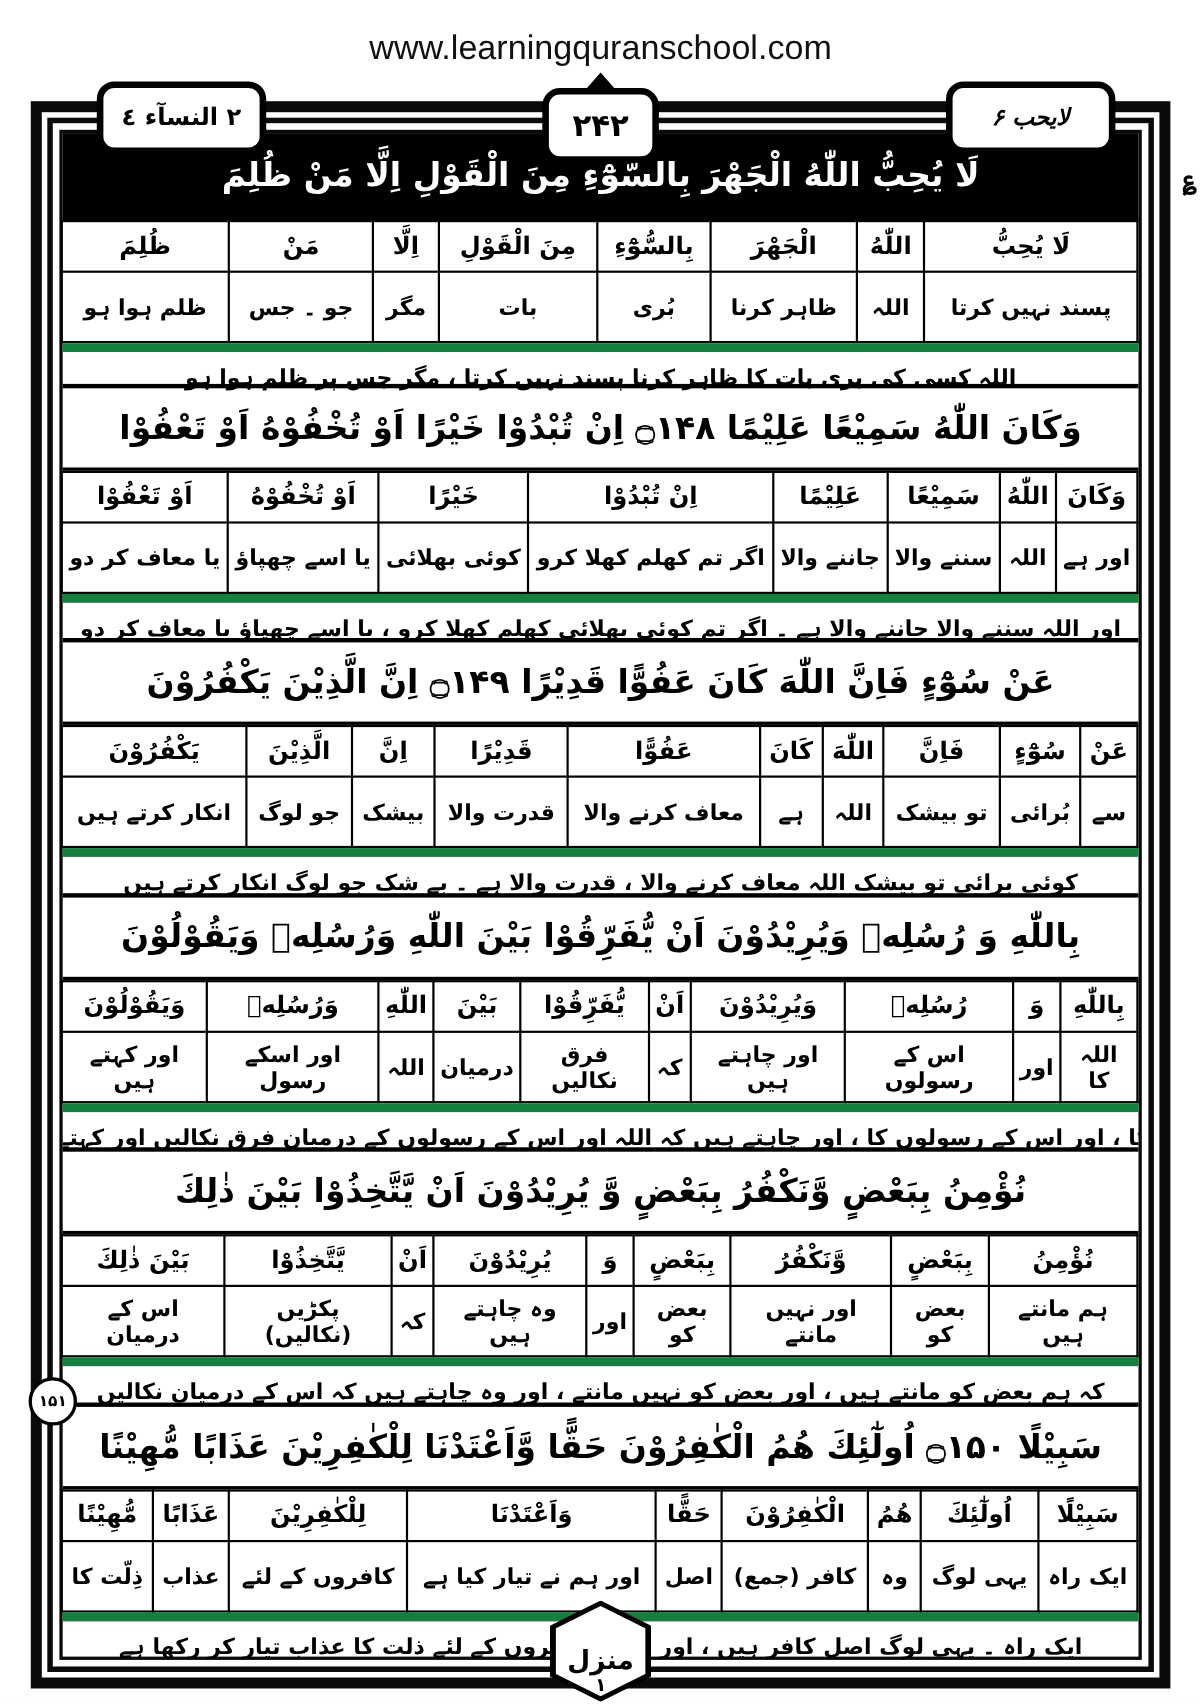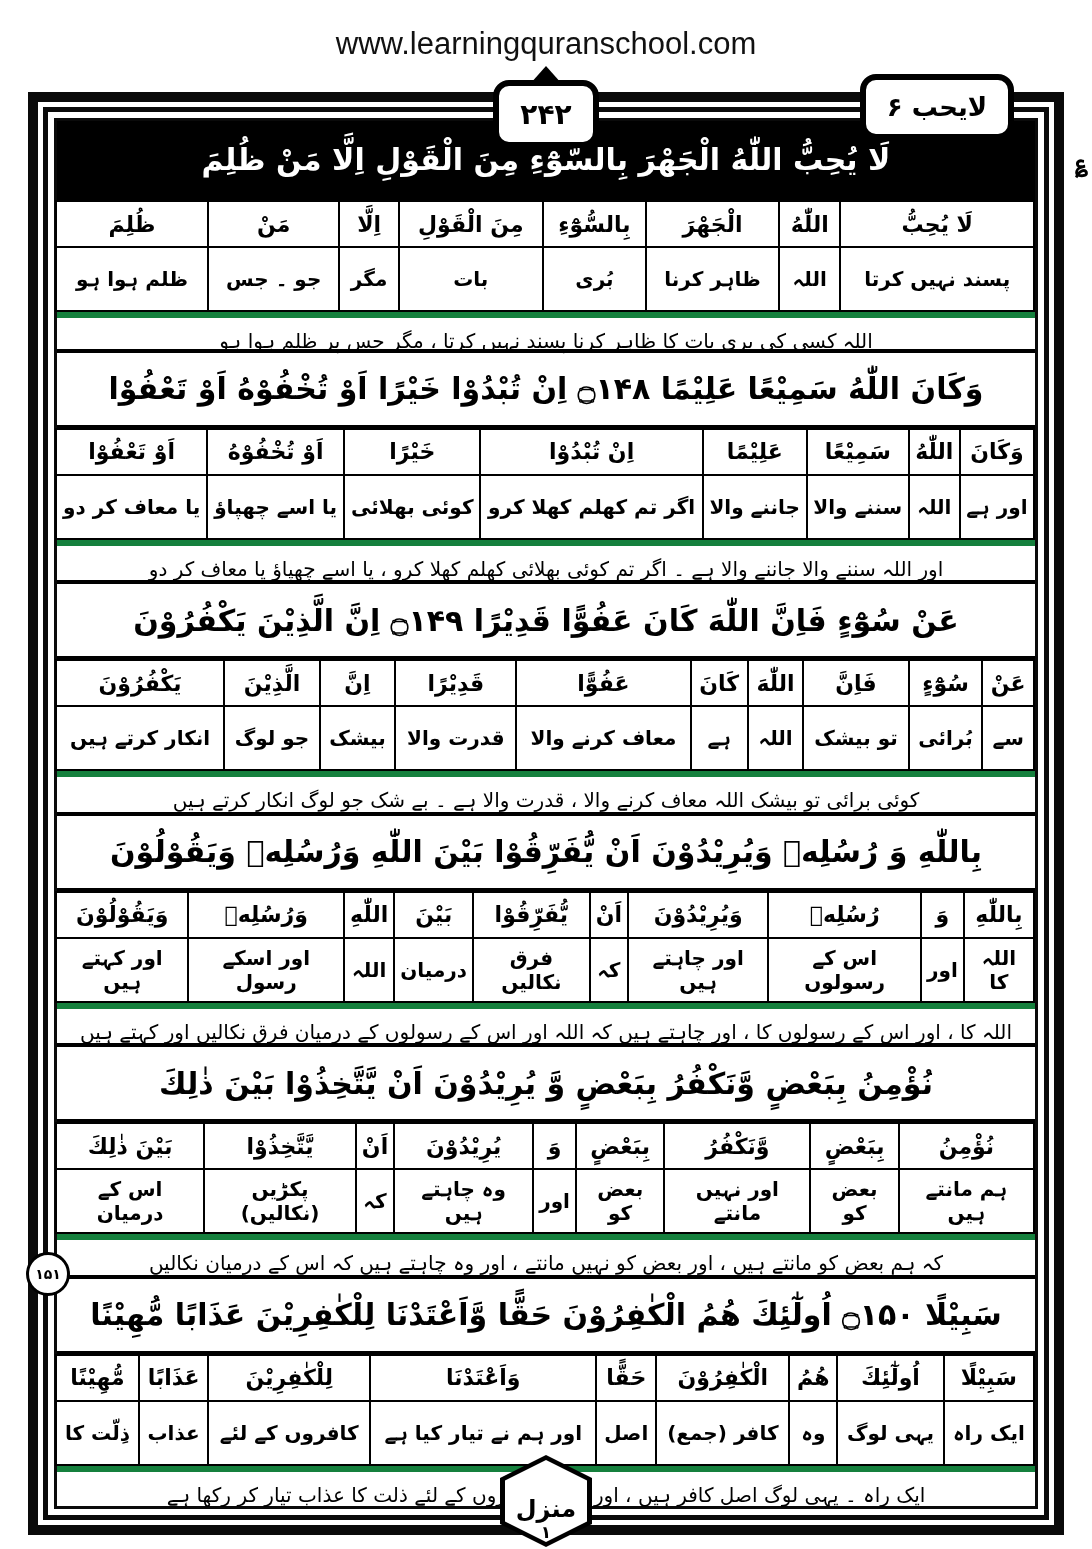--- a/index.html
+++ b/index.html
@@ -12,55 +12,56 @@
   .frame-inner{position:absolute;inset:5px;border:5px solid #0a0a0a;}
   .content{position:absolute;inset:6px;border:3px solid #0a0a0a;display:flex;flex-direction:column;
            direction:rtl;background:#fff;}
   
   .badge{position:absolute;background:#fff;border:6px solid #000;border-radius:16px;
          display:flex;align-items:center;justify-content:center;font-weight:bold;z-index:5;direction:rtl;}
   .badge-left{left:88px;top:74px;width:142px;height:54px;font-size:22px;}
   .badge-center{left:50%;transform:translateX(-50%);top:80px;width:94px;height:56px;font-size:28px;}
   .badge-center::before{content:"";position:absolute;top:-20px;left:50%;transform:translateX(-50%);
         border-left:16px solid transparent;border-right:16px solid transparent;border-bottom:18px solid #000;}
-  .badge-right{right:78px;top:74px;width:142px;height:54px;font-size:26px;}
+  .badge-right{right:78px;top:74px;width:142px;height:54px;font-size:21px;font-style:italic;}
   .margin-marker{position:absolute;right:4px;top:150px;font-size:22px;font-weight:bold;z-index:6;}
   .ayah-margin-num{position:absolute;left:26px;top:1252px;width:38px;height:38px;border:3px solid #000;
         border-radius:50%;background:#fff;display:flex;align-items:center;justify-content:center;
         font-size:14px;font-weight:bold;z-index:6;}
   
   .section{display:flex;flex-direction:column;flex:1;border-bottom:4px solid #000;min-height:0;}
   .section:last-child{border-bottom:none;}
   .ayah{flex:0 0 72px;display:flex;align-items:center;justify-content:center;
         font-size:30px;font-weight:bold;white-space:nowrap;overflow:hidden;
         border-bottom:3px solid #000;letter-spacing:-1px;padding:0 6px;}
   .ayah.banner{background:#000;color:#fff;flex-basis:76px;}
   .wtable{display:table;width:100%;flex:1;border-collapse:collapse;table-layout:auto;}
   .wrow{display:table-row;}
   .wcell{display:table-cell;border:2px solid #000;text-align:center;vertical-align:middle;padding:2px 5px;}
   .wcell.arabic{font-size:22px;font-weight:bold;white-space:nowrap;height:40px;}
   .wcell.urdu{font-size:20px;font-weight:bold;height:58px;}
   .translation{flex:0 0 46px;display:flex;align-items:center;justify-content:center;
-        border-top:6px solid #15803d;font-size:20px;font-weight:normal;white-space:nowrap;
+        border-top:8px solid #15803d;font-size:20px;font-weight:bold;white-space:nowrap;
         overflow:hidden;padding:0 10px;}
   
   .manzil{position:absolute;left:50%;transform:translateX(-50%);top:1455px;width:92px;height:92px;
           z-index:8;clip-path:polygon(50% 0,100% 25%,100% 75%,50% 100%,0 75%,0 25%);background:#000;}
   .manzil-in{position:absolute;inset:5px;clip-path:polygon(50% 0,100% 25%,100% 75%,50% 100%,0 75%,0 25%);
           background:#fff;display:flex;flex-direction:column;align-items:center;justify-content:flex-end;}
   .manzil-label{font-size:24px;font-weight:bold;direction:rtl;line-height:1.05;}
   .manzil-number{font-size:17px;font-weight:bold;}
 </style>
 </head>
 <body>
 
 <div class="page">
 
   <div class="site-url">www.learningquranschool.com</div>
 
+  <div class="badge badge-left">٢ النسآء ٤</div>
   <div class="badge badge-center">۲۴۲</div>
   <div class="badge badge-right">لایحب ۶</div>
 
   <div class="margin-marker">؏</div>
   <div class="ayah-margin-num">۱۵۱</div>
 
   <div class="frame">
     <div class="frame-inner">
       <div class="content">
   <div class="section">

